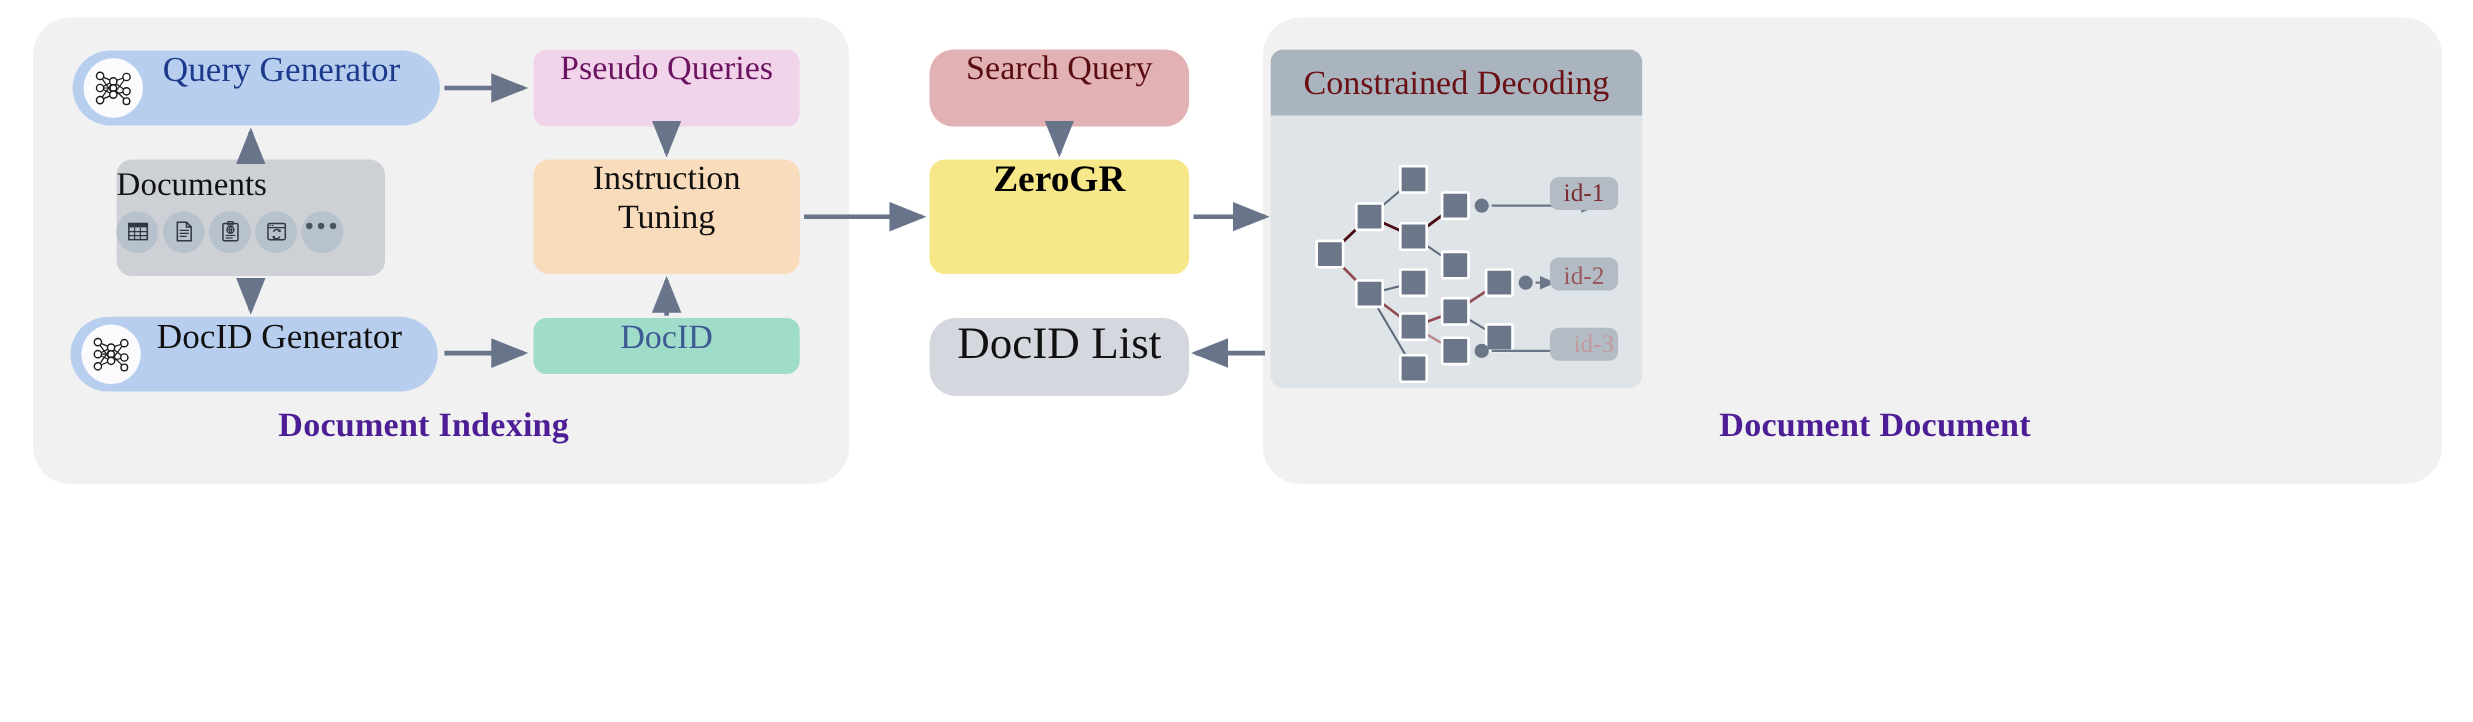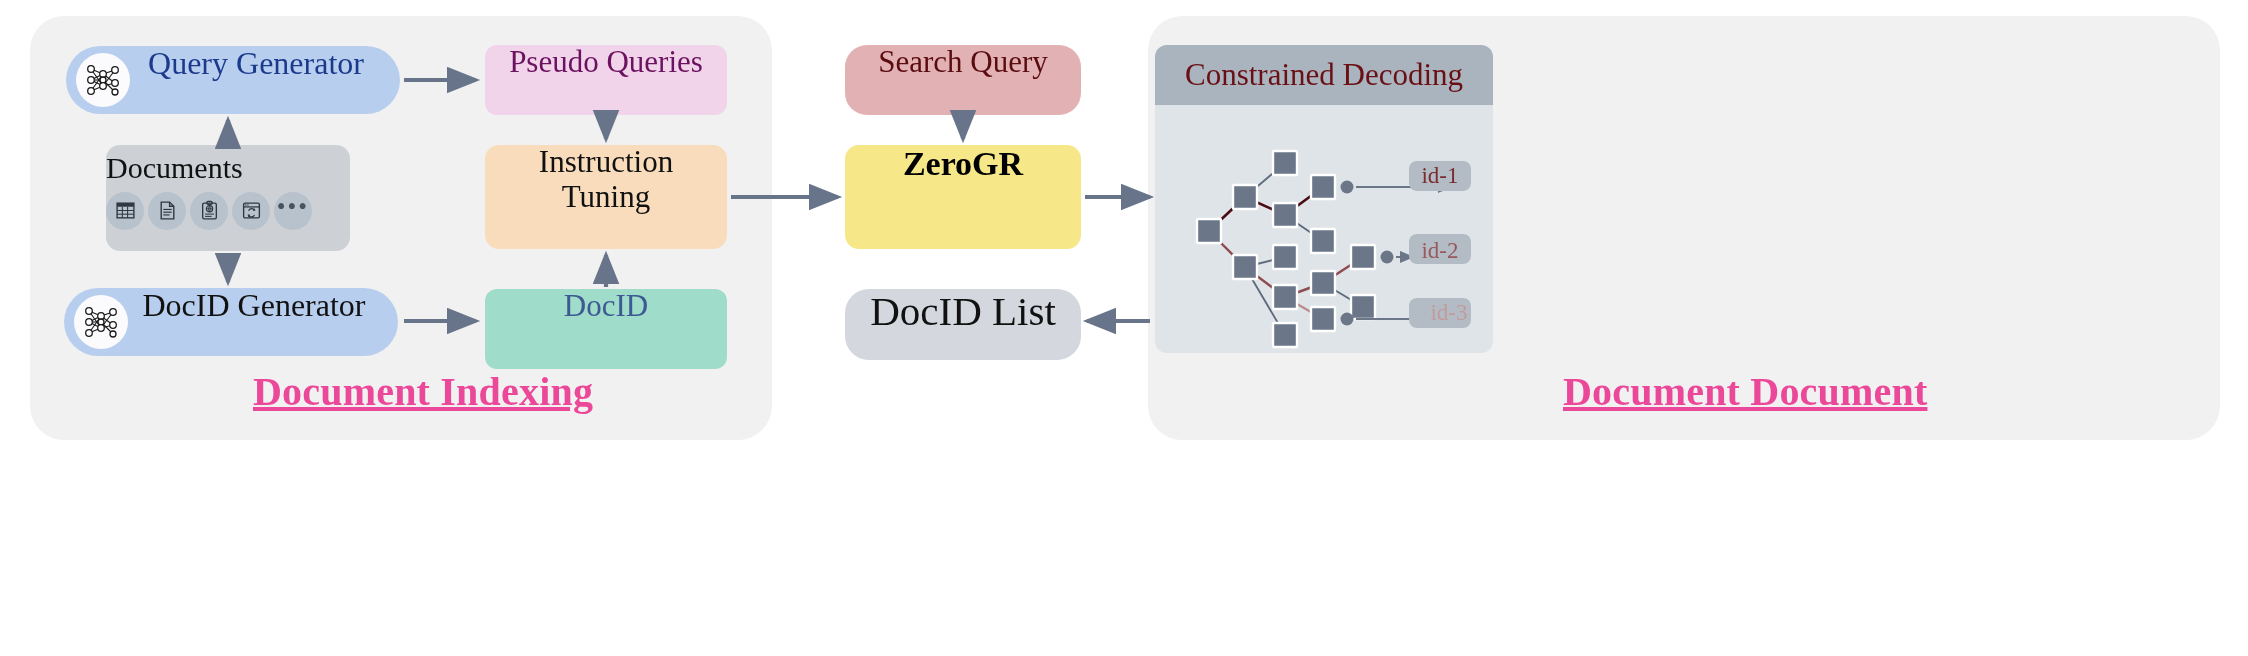--- a/index.html
+++ b/index.html
@@ -17,26 +17,25 @@
     position: absolute;
     background: #f1f1f1;
     border-radius: 34px;
   }
   #panel-indexing { left: 30px;  top: 16px; width: 742px;  height: 424px; }
   #panel-retrieval{ left: 1148px;top: 16px; width: 1072px; height: 424px; }
 
   .panel-title {
     position: absolute;
     font-weight: bold;
-    font-size: 40px;
-    color: #ec4899;
+    font-size: 31px;
+    color: #4c1d95;
     letter-spacing: .2px;
     white-space: nowrap;
     font-family: "Liberation Serif", serif;
-    text-decoration: underline;
   }
   #title-indexing  { left: 253px;  top: 368px; }
   #title-retrieval { left: 1563px; top: 368px; }
 
   
   .box {
     position: absolute;
     display: flex;
     align-items: flex-start;
     justify-content: center;
@@ -89,21 +88,21 @@
     left: 485px; top: 45px; width: 242px; height: 70px;
     background: #f2d4ea; color: #6b1360;
     border-radius: 12px; font-size: 31px;
   }
   #box-instruction-tuning {
     left: 485px; top: 145px; width: 242px; height: 104px;
     background: #f8dcbc; color: #111;
     border-radius: 14px; font-size: 31px;
   }
   #box-docid {
-    left: 485px; top: 289px; width: 242px; height: 80px;
+    left: 485px; top: 289px; width: 242px; height: 51px;
     background: #9fdcca; color: #3d5a93;
     border-radius: 12px; font-size: 31px;
   }
 
   #box-search-query {
     left: 845px; top: 45px; width: 236px; height: 70px;
     background: #e2b1b4; color: #5a0d10;
     border-radius: 22px; font-size: 31px;
   }
   #box-zerogr {

